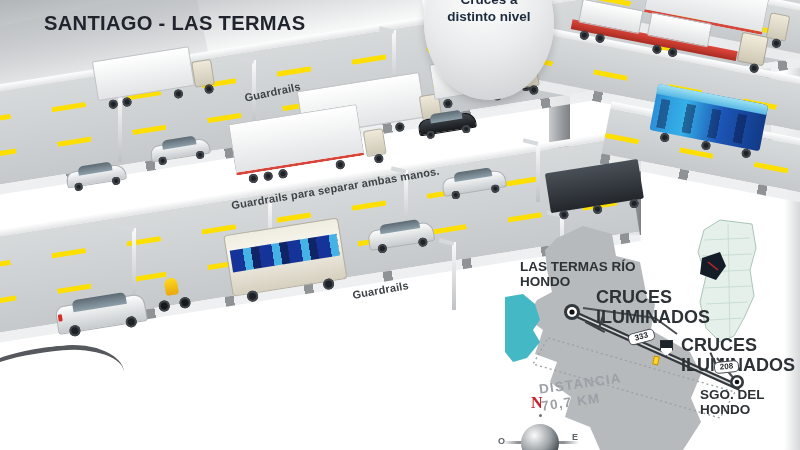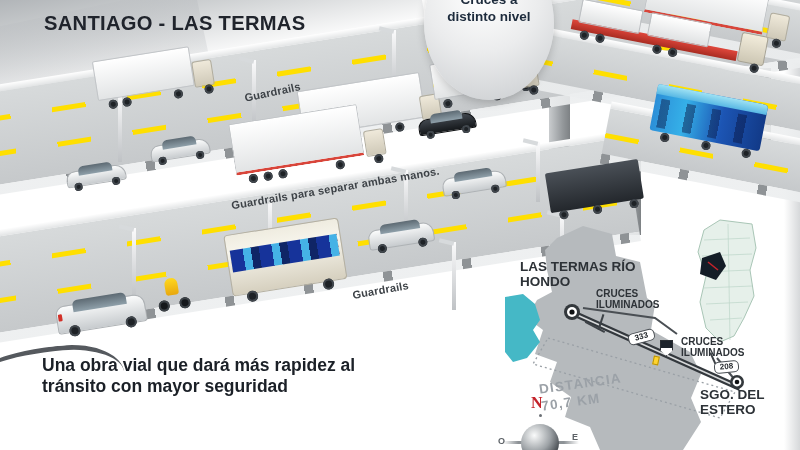--- a/index.html
+++ b/index.html
@@ -72,21 +72,21 @@
   .balloon{position:absolute;left:424px;top:-54px;width:130px;height:154px;border-radius:50%;
         background:radial-gradient(circle at 45% 32%,#ffffff 0%,#ebeced 45%,#c7cacd 100%);
         box-shadow:0 3px 8px rgba(0,0,0,.18);}
   .balloon-label{position:absolute;left:12px;right:12px;top:46px;text-align:center;
         font-weight:700;font-size:13.5px;line-height:1.25;color:#1d2b3c;}
   .title{position:absolute;left:44px;top:11px;margin:0;font-size:21px;font-weight:700;
         color:#20242c;letter-spacing:.3px;transform:scaleX(.96);transform-origin:left;}
 
   
   .map-label{position:absolute;font-weight:700;font-size:13.5px;line-height:1.1;color:#2d3237;}
-  .map-label.small{font-size:10px;}
+  .map-label.small{font-size:18px;}
   .shield{position:absolute;background:#fff;border:1px solid #4a4f54;border-radius:5px;
         font-size:8px;font-weight:700;color:#24282c;text-align:center;line-height:10px;}
   .r9{position:absolute;width:13px;height:16px;background:#fff;border:1px solid #2a2e33;
         clip-path:polygon(0 0,100% 0,100% 62%,50% 100%,0 62%);}
   .r9::before{content:"";position:absolute;left:0;right:0;top:0;height:7px;background:#1d232b;}
   .ymark{position:absolute;width:6px;height:9px;background:#ffd42e;border:1px solid #b8920a;}
   .ptr{position:absolute;background:#3c4146;}
   .dist{position:absolute;left:540px;top:376px;transform:rotate(-8deg);
         color:#9ba1a7;font-weight:700;font-size:13.5px;letter-spacing:1.2px;line-height:1.25;}
   .compass-n{position:absolute;left:531px;top:394px;color:#c4232b;font-weight:700;font-size:16px;
@@ -307,21 +307,21 @@
     <svg style="position:absolute;left:690px;top:218px;" width="94" height="130" viewBox="0 0 94 130">
       <polygon points="30,2 62,6 66,30 60,52 64,78 54,100 44,118 30,124 16,110 10,84 16,58 8,34 14,12" fill="#e6f0ea" stroke="#a9c6b6" stroke-width="1"></polygon>
       <path d="M14,22 L60,20 M12,38 L62,36 M14,54 L60,52 M13,70 L62,68 M16,86 L58,84 M20,102 L52,100 M38,6 L40,122" stroke="#bcd5c8" stroke-width=".7" fill="none"></path>
       <polygon points="12,40 30,34 36,48 26,62 10,56" fill="#141d27"></polygon>
       <line x1="18" y1="44" x2="28" y2="52" stroke="#c4232b" stroke-width="1.6"></line>
     </svg>
 
     <div class="map-label" style="left:520px;top:260px;width:122px;">LAS TERMAS RÍO HONDO</div>
     <div class="map-label small" style="left:596px;top:288px;width:100px;">CRUCES ILUMINADOS</div>
     <div class="map-label small" style="left:681px;top:336px;width:100px;">CRUCES ILUMINADOS</div>
-    <div class="map-label" style="left:700px;top:388px;width:96px;">SGO. DEL ESTERO</div>
+    <div class="map-label" style="left:700px;top:388px;width:96px;">SGO. DEL HONDO</div>
 
     <div class="ptr" style="left:600px;top:314px;width:2px;height:16px;transform:rotate(18deg);"></div>
     <div class="ptr" style="left:584px;top:326px;width:22px;height:2px;transform:rotate(28deg);"></div>
     <div class="ptr" style="left:712px;top:352px;width:2px;height:13px;transform:rotate(-24deg);"></div>
 
     <div class="shield" style="left:628px;top:331px;width:27px;height:12px;transform:rotate(-15deg);">333</div>
     <div class="shield" style="left:714px;top:361px;width:25px;height:12px;transform:rotate(-5deg);">208</div>
     <div class="r9" style="left:660px;top:340px;"></div>
     <div class="ymark" style="left:653px;top:356px;transform:rotate(12deg);"></div>
 
@@ -334,16 +334,15 @@
       <div class="compass-n">N</div>
       <div class="compass-dot"></div>
       <div class="compass-bar"></div>
       <div class="compass-sphere"></div>
       <div class="compass-letter" style="left:498px;top:436px;">O</div>
       <div class="compass-letter" style="left:572px;top:432px;">E</div>
     </div>
   </div>
 
   <div class="article">
-    <h2>Una obra vial que dará más rapidez al tránsito con mayor seguridad</h2>
   </div>
 
 </div>
 
 </body></html>

